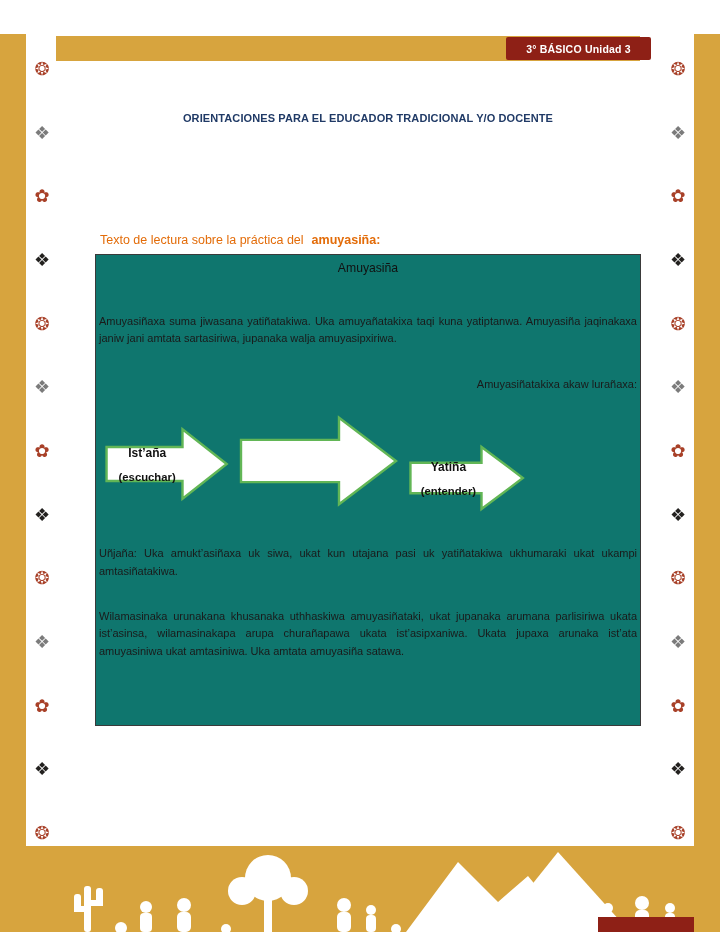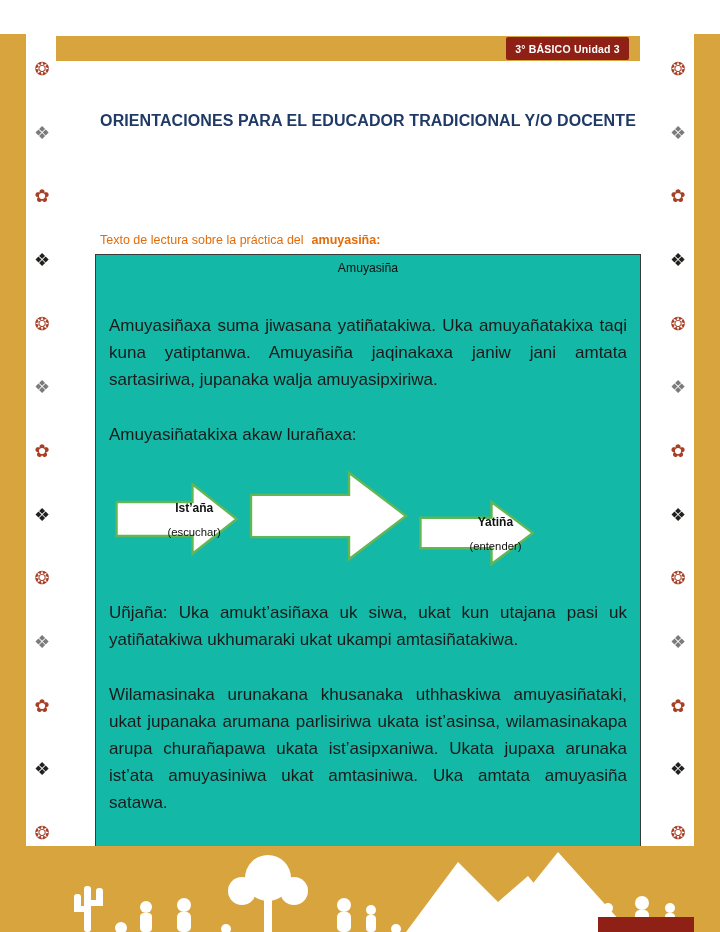--- a/index.html
+++ b/index.html
@@ -6,69 +6,69 @@
   html, body { width: 720px; height: 932px; }
   body { background: #ffffff; font-family: "Liberation Sans", sans-serif; }
   .page { position: relative; width: 720px; height: 932px; background: #fff; overflow: hidden; }
 
   .gold { background: var(--gold, #d7a43e); }
   .bar-left  { position: absolute; left: 0;  top: 34px; width: 26px; bottom: 0; }
   .bar-right { position: absolute; right: 0; top: 34px; width: 26px; bottom: 0; }
   .top-bar   { position: absolute; left: 56px; top: 36px; width: 584px; height: 25px; }
 
   .unit-badge {
-    position: absolute; left: 506px; top: 37px; width: 123px; height: 23px;
+    position: absolute; left: 506px; top: 37px; width: 145px; height: 23px;
     background: var(--badge, #8e2016); color: #fff; font-size: 10.5px; font-weight: bold;
     display: flex; align-items: center; justify-content: center; border-radius: 2px; letter-spacing: .2px;
   }
 
   .ornaments {
     position: absolute; top: 60px; bottom: 90px; width: 32px;
     display: flex; flex-direction: column; justify-content: space-between; align-items: center;
     font-size: 18px; line-height: 1;
   }
   .orn-left  { left: 26px; }
   .orn-right { right: 26px; }
 
   .doc-title {
     position: absolute; left: 95px; top: 112px; width: 546px; text-align: center;
-    font-weight: bold; font-size: 16px; color: var(--navy, #203a66); letter-spacing: .1px;
+    font-weight: bold; font-size: 11px; color: var(--navy, #203a66); letter-spacing: .1px;
   }
 
   .banner {
     position: absolute; left: 100px; top: 158px; width: 520px; height: 46px;
     background: var(--banner_bg, #bd5a37); display: flex; align-items: center; justify-content: center;
     box-shadow: 0 3px 3px rgba(0,0,0,.28);
   }
   .banner span { color: var(--banner_text, #7a1d10); font-weight: bold; font-size: 14px; letter-spacing: .2px; }
 
   .intro { position: absolute; left: 100px; top: 233px; font-size: 12.5px; color: var(--orange, #e36c09); }
   .intro b { margin-left: 8px; }
 
   .reading-box {
-    position: absolute; left: 95px; top: 254px; width: 546px; height: 678px;
-    border: 1px solid #3a3a3a; background: #14b8a6; padding: 6px 13px 10px;
+    position: absolute; left: 95px; top: 254px; width: 546px; height: 472px;
+    border: 1px solid #3a3a3a; background: #0f766e; padding: 6px 3px 10px;
   }
   .box-title { text-align: center; font-size: 12.2px; color: #111; margin-bottom: 38px; }
-  .para { font-size: 17px; line-height: 1.58; color: var(--ink, #1a1a1a); text-align: justify; margin-bottom: 28px; }
-  .para.lead { text-align: left; margin-bottom: 12px; }
+  .para { font-size: 11px; line-height: 1.58; color: var(--ink, #1a1a1a); text-align: justify; margin-bottom: 28px; }
+  .para.lead { text-align: right; margin-bottom: 12px; }
 
   .diagram { position: relative; height: 118px; margin-bottom: 22px; }
   .arrow { position: absolute; }
   .arrow svg { position: absolute; left: 0; top: 0; width: 100%; height: 100%; overflow: visible; }
   .arrow svg polygon {
     fill: #fff; stroke: var(--green, #62b656); stroke-width: 2.4;
     vector-effect: non-scaling-stroke; stroke-linejoin: miter;
   }
   .arrow-label {
     position: absolute; left: 0; top: 0; bottom: 0; width: 68%;
-    display: flex; flex-direction: column; align-items: center; justify-content: center; gap: 11px; margin-left: 37px;
+    display: flex; flex-direction: column; align-items: center; justify-content: center; gap: 11px;
   }
   .arrow-label .term  { font-weight: bold; font-size: 12px; color: #111; white-space: nowrap; }
-  .arrow-label .gloss { font-size: 11.3px; color: #111; white-space: nowrap; }
+  .arrow-label .gloss { font-size: 11.3px; color: #111; white-space: nowrap; font-weight: bold; }
   .a1 { left: 6px;   top: 22px; width: 124px; height: 74px; }
   .a2 { left: 140px; top: 10px; width: 160px; height: 92px; }
   .a3 { left: 310px; top: 40px; width: 116px; height: 66px; }
 
   .footer { position: absolute; left: 26px; right: 26px; bottom: 0; height: 86px; background: var(--gold, #d7a43e); }
   .footer svg { position: absolute; left: 0; bottom: 0; width: 100%; height: 100%; }
   .footer-badge { position: absolute; right: 0; bottom: 0; width: 96px; height: 15px; background: var(--badge, #8e2016); }
 </style>
 </head>
 <body>

